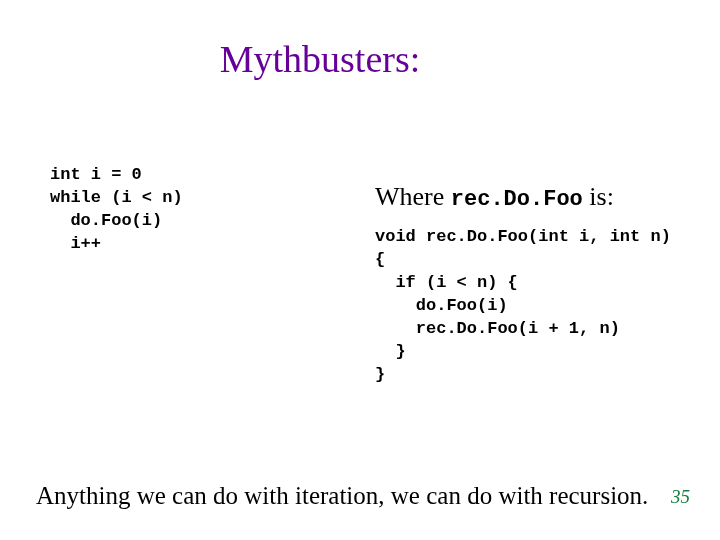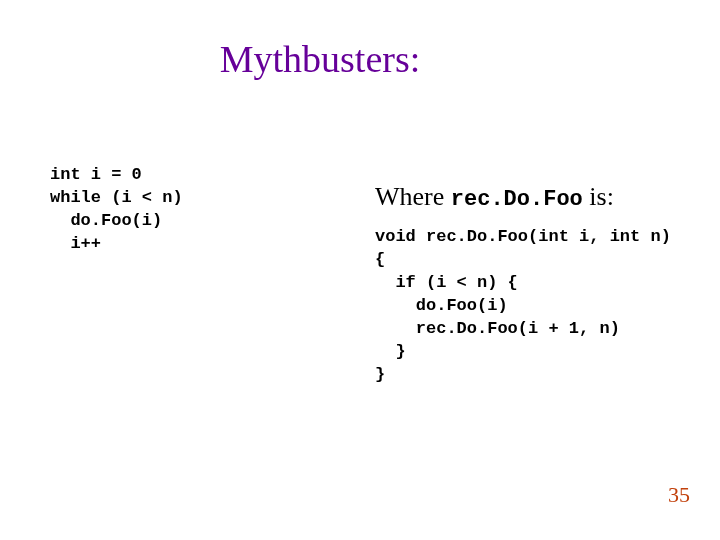--- a/index.html
+++ b/index.html
@@ -65,22 +65,23 @@
     position: absolute;
     left: 36px;
     bottom: 30px;
     font-size: 25px;
     color: #000;
   }
   .page-num {
     position: absolute;
     right: 30px;
     bottom: 32px;
-    font-size: 22px;
-    color: #c2410c;
+    font-size: 19px;
+    color: #15803d;
+    font-style: italic;
   }
 </style>
 </head>
 <body>
 
 <div class="slide">
 
   <div class="title">
     <span>Mythbusters:</span><br>
   </div>
@@ -99,15 +100,16 @@
       <div class="code">void rec.Do.Foo(int i, int n)
 {
   if (i &lt; n) {
     do.Foo(i)
     rec.Do.Foo(i + 1, n)
   }
 }</div>
     </div>
   </div>
 
+  <div class="bottom">Anything we can do with iteration, we can do with recursion.</div>
   <div class="page-num">35</div>
 
 </div>
 
 </body></html>

